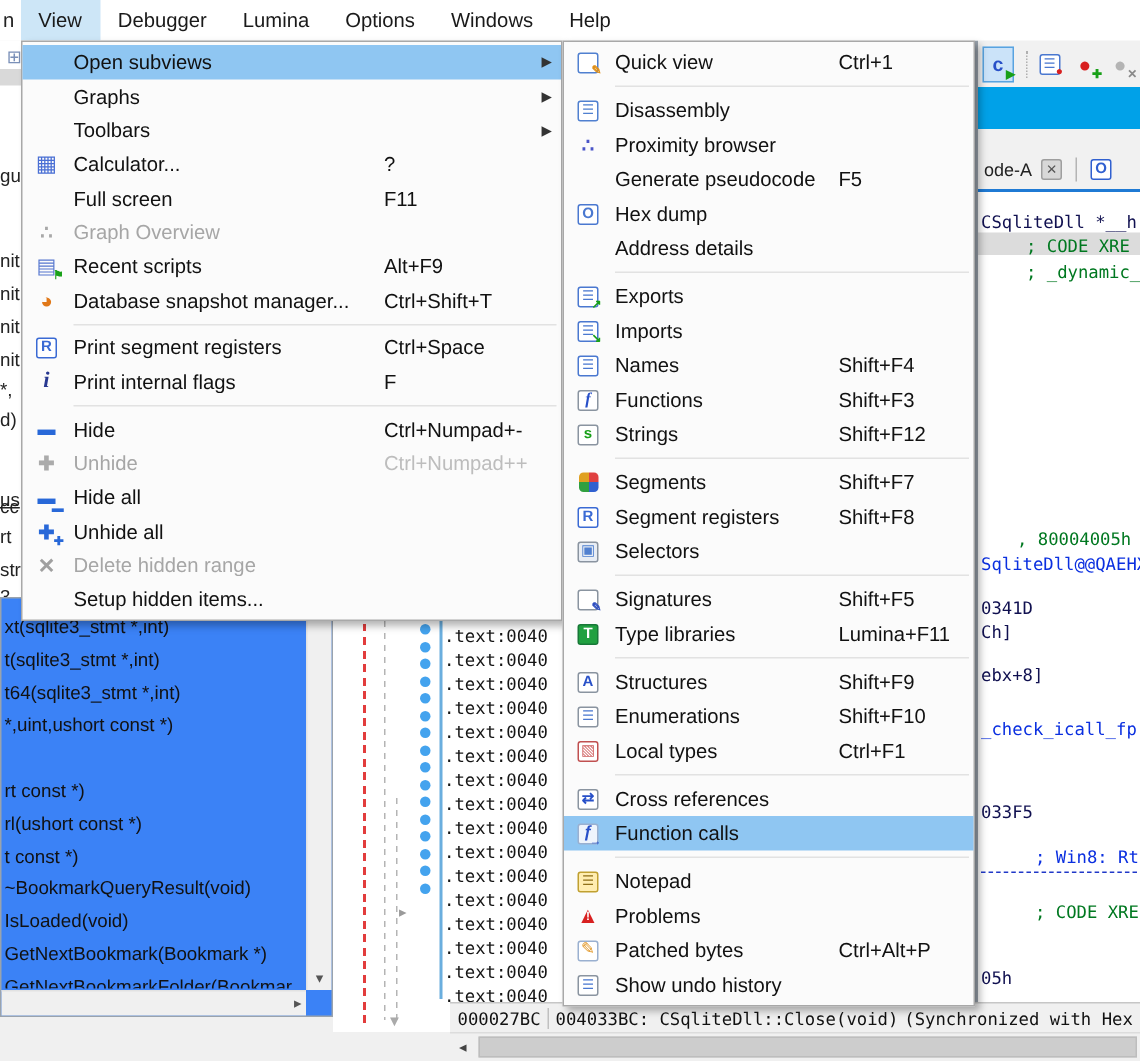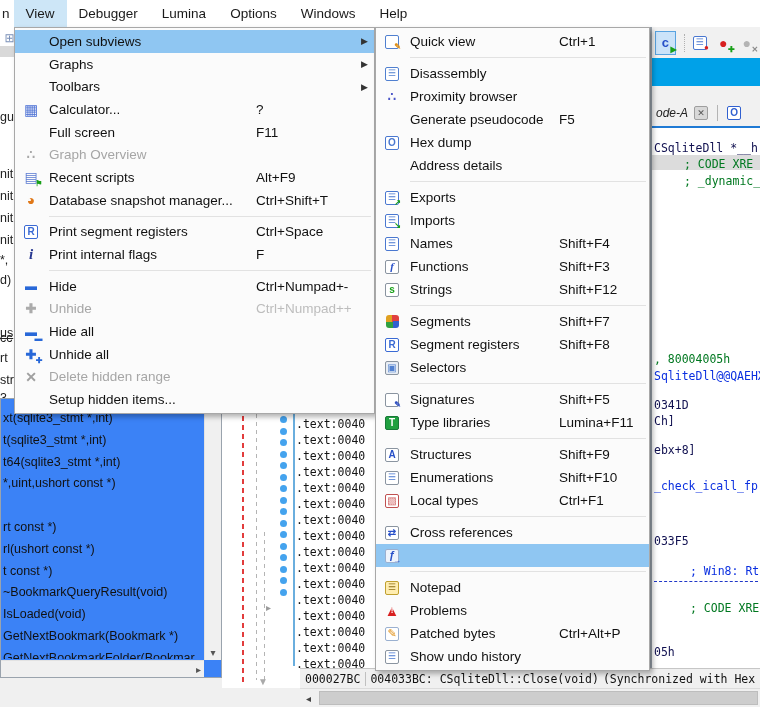--- a/index.html
+++ b/index.html
@@ -73,21 +73,21 @@
   .jmp-arrow { position:absolute; left:44px; top:204px; color:#9a9a9a; font-size:10px; }
   .down-arrow { position:absolute; left:36px; top:278px; color:#aaaaaa; font-size:10px; }
   
   #right-panel { position:absolute; left:650px; top:27px; width:110px; height:641px; background:#f1f1f1; border-left:2px solid #9aa3ad; z-index:1; }
   .tb { position:absolute; left:0; top:0; right:0; height:31px; background:#f1f1f1; display:flex; align-items:center; padding-left:3px; }
   .tbtn { width:24px; height:24px; display:flex; align-items:center; justify-content:center; margin-right:3px; border:1px solid transparent; }
   .tbtn.active { background:#cbe3f9; border-color:#59a3e0; }
   .tb-sep { width:1px; height:18px; margin:0 5px; border-left:1px dotted #b0b0b0; }
   .bluebar { position:absolute; left:0; top:31px; right:0; height:28px; background:var(--blue-bar); }
   .tabs { position:absolute; left:0; top:73px; right:0; height:26px; display:flex; align-items:center; font-size:12px; color:#222; }
-  .tab-label { padding:0 6px 0 4px;font-style:italic; }
+  .tab-label { padding:0 6px 0 4px; }
   .tab-close { width:14px; height:14px; background:#d8d8d8; border:1px solid #9e9e9e; border-radius:2px;
                display:flex; align-items:center; justify-content:center; font-size:9px; color:#555; }
   .tab-div { width:1px; height:16px; background:#b4b4b4; margin:0 9px; }
   .tab-underline { position:absolute; left:0; top:99px; right:0; height:2px; background:#1f7ad4; }
   #code-area { position:absolute; left:0; top:101px; right:0; bottom:0; background:#ffffff; overflow:hidden;
                font-family:"DejaVu Sans Mono", monospace; font-size:11.5px; }
   .frag { position:absolute; white-space:pre; line-height:14px; }
   .band { position:absolute; left:0; width:110px; height:15px; background:#dcdcdc; }
   .bdash { position:absolute; width:104px; border-top:1px dashed #2038c8; }
   
@@ -246,21 +246,21 @@
             <span style="color: rgb(48, 96, 208); font-size: 10px; font-weight: bold;">O</span>
           </span>
         </span>
     </div>
     <div class="tab-underline"></div>
     <div id="code-area">
         <span class="frag" style="left: 2px; top: 13px; color: rgb(16, 16, 80);">CSqliteDll *__h</span>
         <div class="band" style="top: 27px;"></div>
         <span class="frag" style="left: 32px; top: 29px; color: rgb(0, 120, 32);">; CODE XRE</span>
         <span class="frag" style="left: 32px; top: 46px; color: rgb(0, 120, 32);">; _dynamic_</span>
-        <span class="frag" style="left: 2px; top: 224px; color: rgb(0, 120, 32);">, 80004005h</span>
+        <span class="frag" style="left: 2px; top: 224px; color: rgb(0, 120, 32); padding-left: 24px;">, 80004005h</span>
         <span class="frag" style="left: 2px; top: 241px; color: rgb(10, 47, 224);">SqliteDll@@QAEHX</span>
         <span class="frag" style="left: 2px; top: 270px; color: rgb(16, 16, 80);">0341D</span>
         <span class="frag" style="left: 2px; top: 286px; color: rgb(16, 16, 80);">Ch]</span>
         <span class="frag" style="left: 2px; top: 315px; color: rgb(16, 16, 80);">ebx+8]</span>
         <span class="frag" style="left: 2px; top: 351px; color: rgb(10, 47, 224);">_check_icall_fp</span>
         <span class="frag" style="left: 2px; top: 406px; color: rgb(16, 16, 80);">033F5</span>
         <span class="frag" style="left: 38px; top: 436px; color: rgb(10, 47, 224);">; Win8: Rtl</span>
         <div class="bdash" style="left: 2px; top: 453px;"></div>
         <span class="frag" style="left: 38px; top: 473px; color: rgb(0, 120, 32);">; CODE XREF</span>
         <span class="frag" style="left: 2px; top: 517px; color: rgb(16, 16, 80);">05h</span>
@@ -627,20 +627,21 @@
         <span class="sc"></span>
         <span class="ar"></span>
       </div>
       <div class="mi hl">
         <span class="ic">
           <span class="icx ibox" style="border-color: rgb(154, 176, 208); background: rgb(238, 244, 252);">
             <span style="color: rgb(40, 80, 200); font-size: 11px; font-weight: bold;">ƒ</span>
             <span class="ov" style="color: rgb(40, 80, 200);">→</span>
           </span>
         </span>
+        <span class="lb">Function calls</span>
         <span class="sc"></span>
         <span class="ar"></span>
       </div>
       <div class="sep"></div>
       <div class="mi">
         <span class="ic">
           <span class="icx ibox" style="border-color: rgb(192, 160, 48); background: rgb(255, 237, 176);">
             <span style="color: rgb(144, 112, 24); font-size: 9px;">☰</span>
           </span>
         </span>

